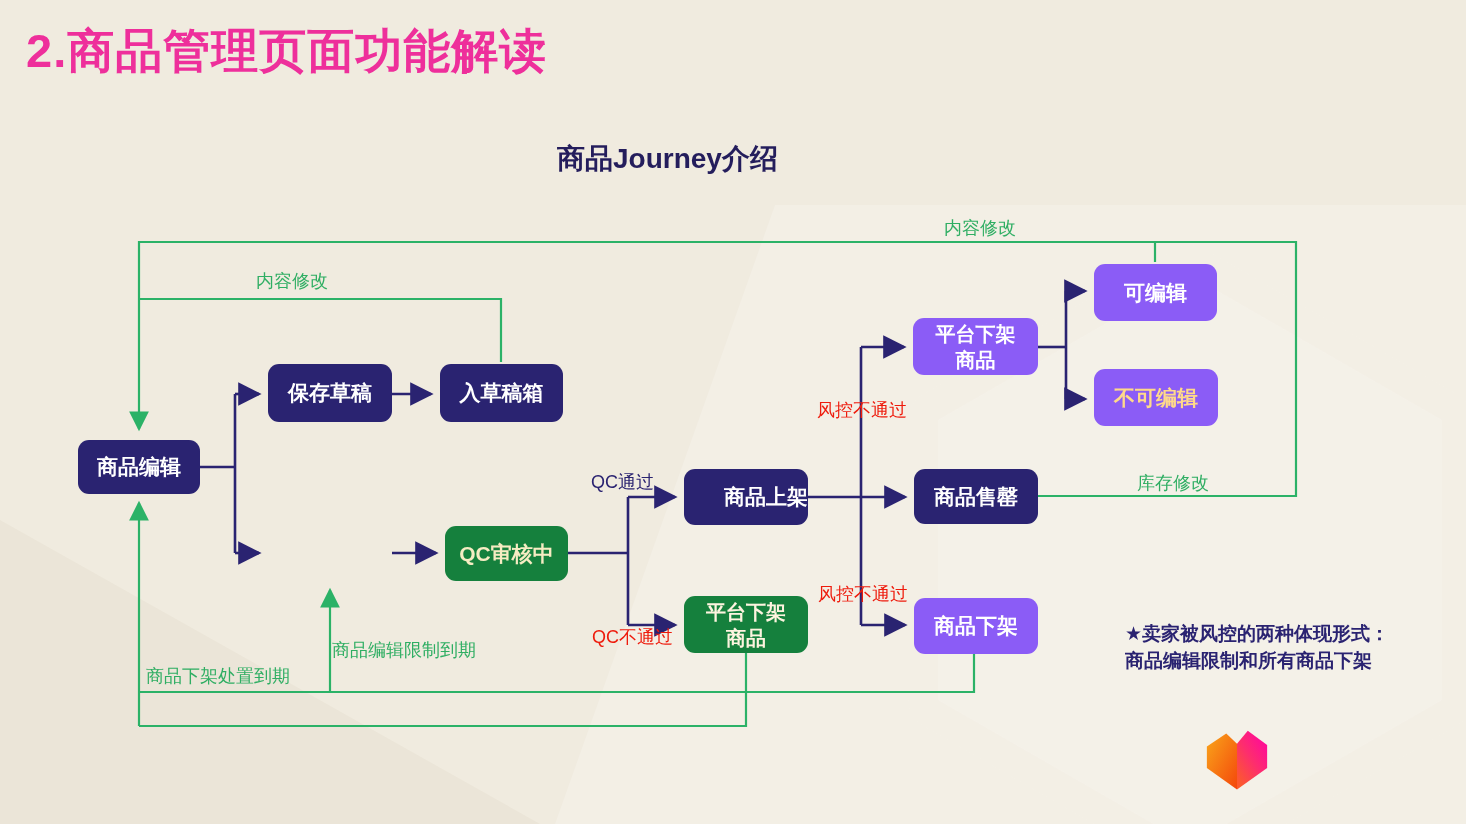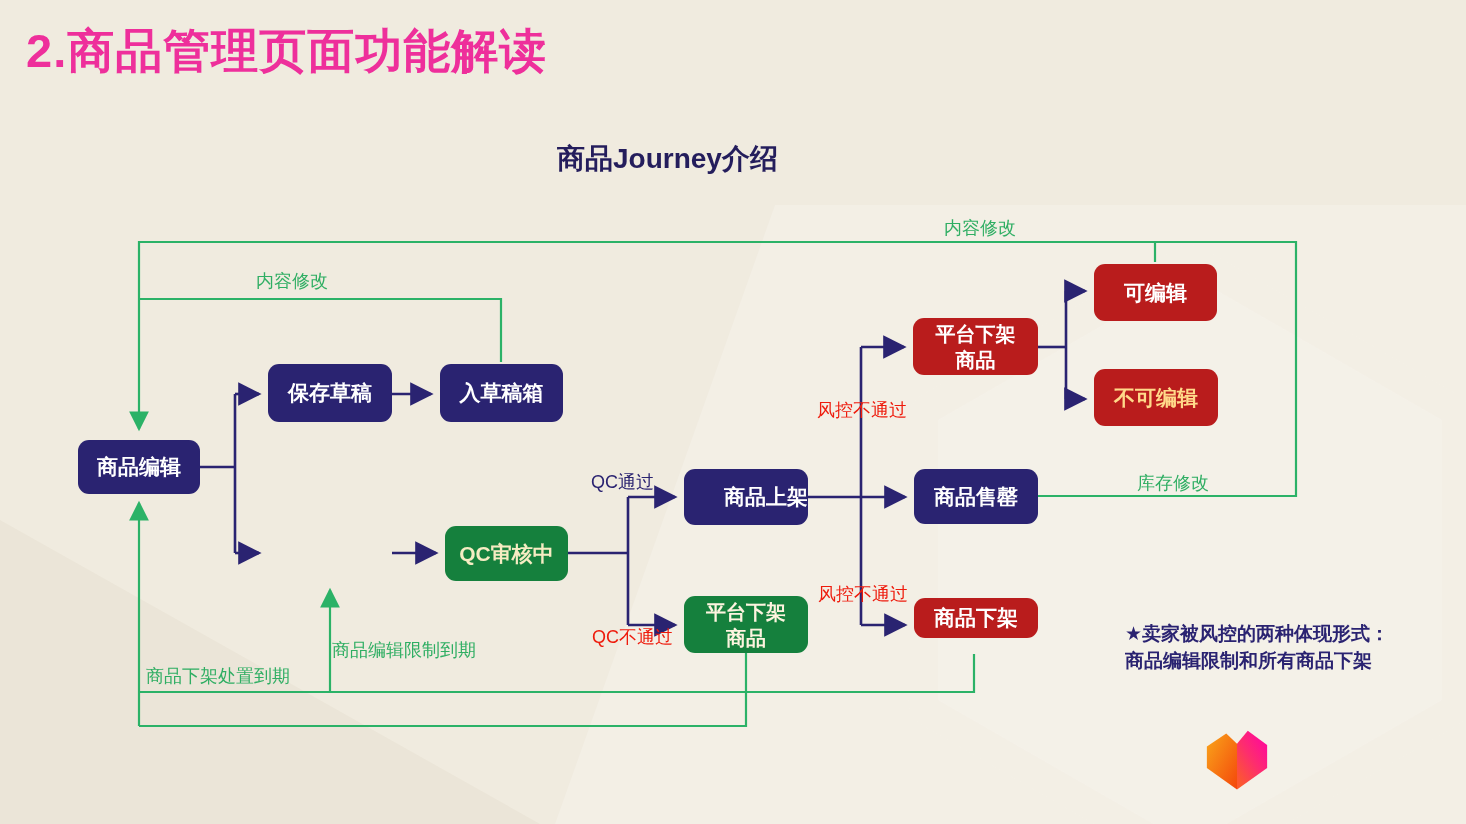--- a/index.html
+++ b/index.html
@@ -20,21 +20,21 @@
     font-size:28px; font-weight:700; color:#241d5c; white-space:nowrap;
   }
   .node {
     position:absolute; border-radius:11px;
     display:flex; align-items:center; justify-content:center; text-align:center;
     color:#ffffff; font-size:21px; font-weight:700; line-height:26px;
     white-space:pre-line;
   }
   .navy { background:#2a2371; }
   .orange { background:#15803d; }
-  .magenta { background:#b91c1c; }
+  .magenta { background:#8b5cf6; }
   .lbl {
     position:absolute; font-size:18px; line-height:20px; white-space:nowrap;
   }
   .lbl.green { color:#2fae63; }
   .lbl.red { color:#ee1b0c; }
   .lbl.navy-t { color:#2a2371; }
   .note {
     position:absolute; left:1125px; top:620px;
     color:#2a2371; font-size:19px; font-weight:600; line-height:27px; white-space:nowrap;
   }
@@ -106,21 +106,21 @@
   <div class="node navy" style="left:440px; top:364px; width:123px; height:58px;">入草稿箱</div>
   <div class="node orange" style="left:445px; top:526px; width:123px; height:55px; color:#f6ecc3;">QC审核中</div>
   <div class="node navy" style="left:684px; top:469px; width:124px; height:56px;padding-left:40px;">商品上架</div>
   <div class="node orange" style="left:684px; top:596px; width:124px; height:57px; font-size:20px; color:#fdf4df;">平台下架
 商品</div>
   <div class="node magenta" style="left:913px; top:318px; width:125px; height:57px; font-size:20px;">平台下架
 商品</div>
   <div class="node magenta" style="left:1094px; top:264px; width:123px; height:57px;">可编辑</div>
   <div class="node magenta" style="left:1094px; top:369px; width:124px; height:57px; color:#ffd98a;">不可编辑</div>
   <div class="node navy" style="left:914px; top:469px; width:124px; height:55px;">商品售罄</div>
-  <div class="node magenta" style="left:914px; top:598px; width:124px; height:40px;">商品下架</div>
+  <div class="node magenta" style="left:914px; top:598px; width:124px; height:56px;">商品下架</div>
 
   <span class="lbl green" style="left:944px; top:218px;">内容修改</span>
   <span class="lbl green" style="left:256px; top:271px;">内容修改</span>
   <span class="lbl navy-t" style="left:591px; top:472px;">QC通过</span>
   <span class="lbl red" style="left:592px; top:627px;">QC不通过</span>
   <span class="lbl red" style="left:817px; top:400px;">风控不通过</span>
   <span class="lbl red" style="left:818px; top:584px;">风控不通过</span>
   <span class="lbl green" style="left:1137px; top:473px;">库存修改</span>
   <span class="lbl green" style="left:332px; top:640px;">商品编辑限制到期</span>
   <span class="lbl green" style="left:146px; top:666px;font-family:Liberation Serif, serif;">商品下架处置到期</span>

